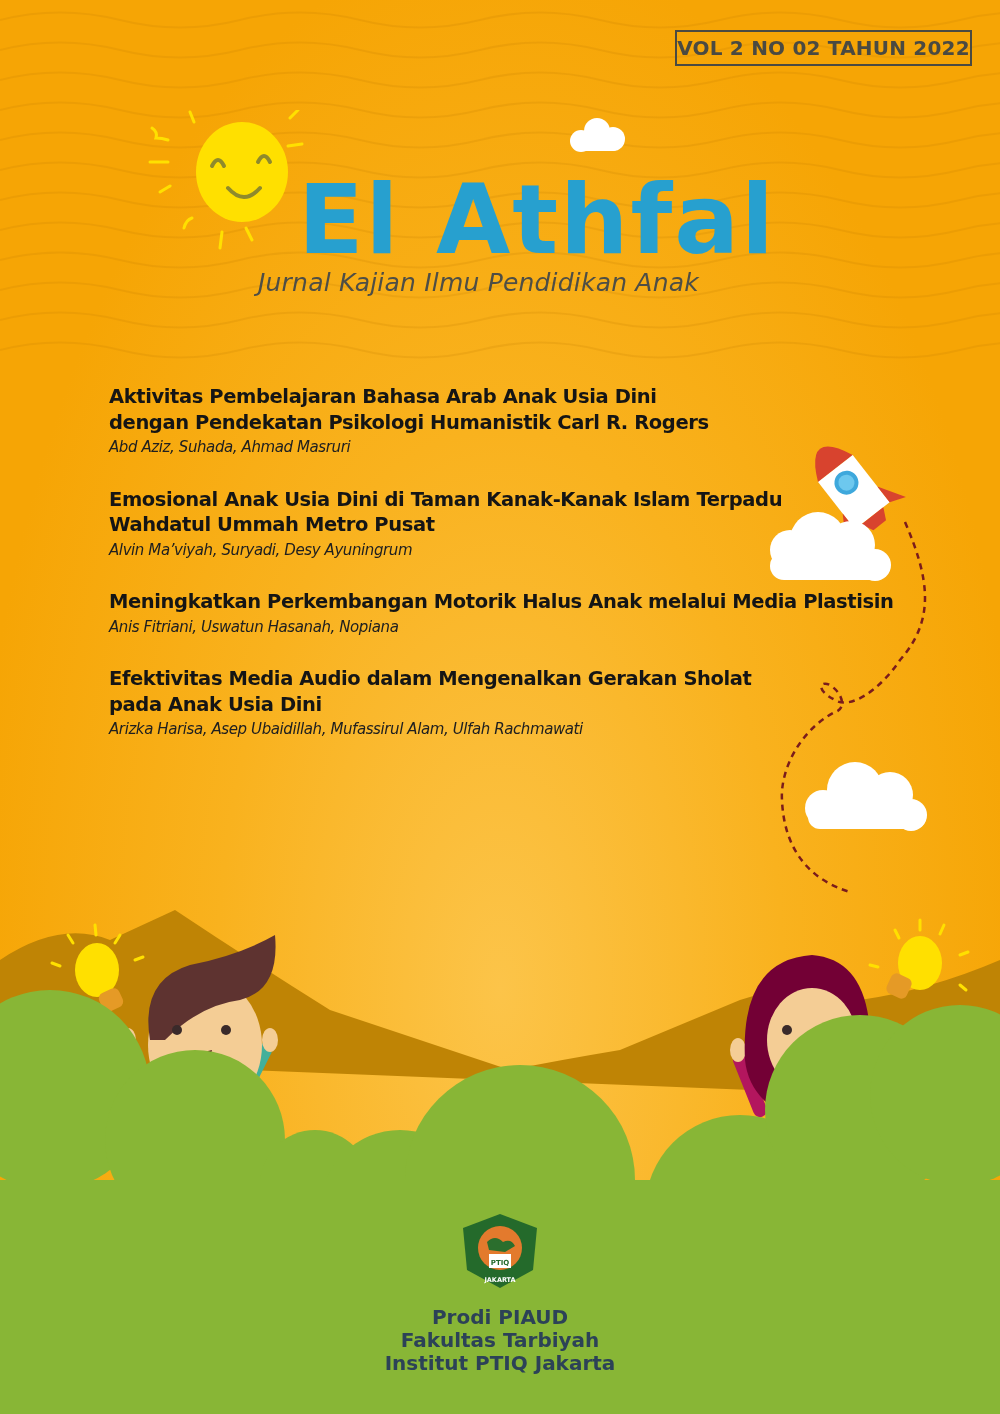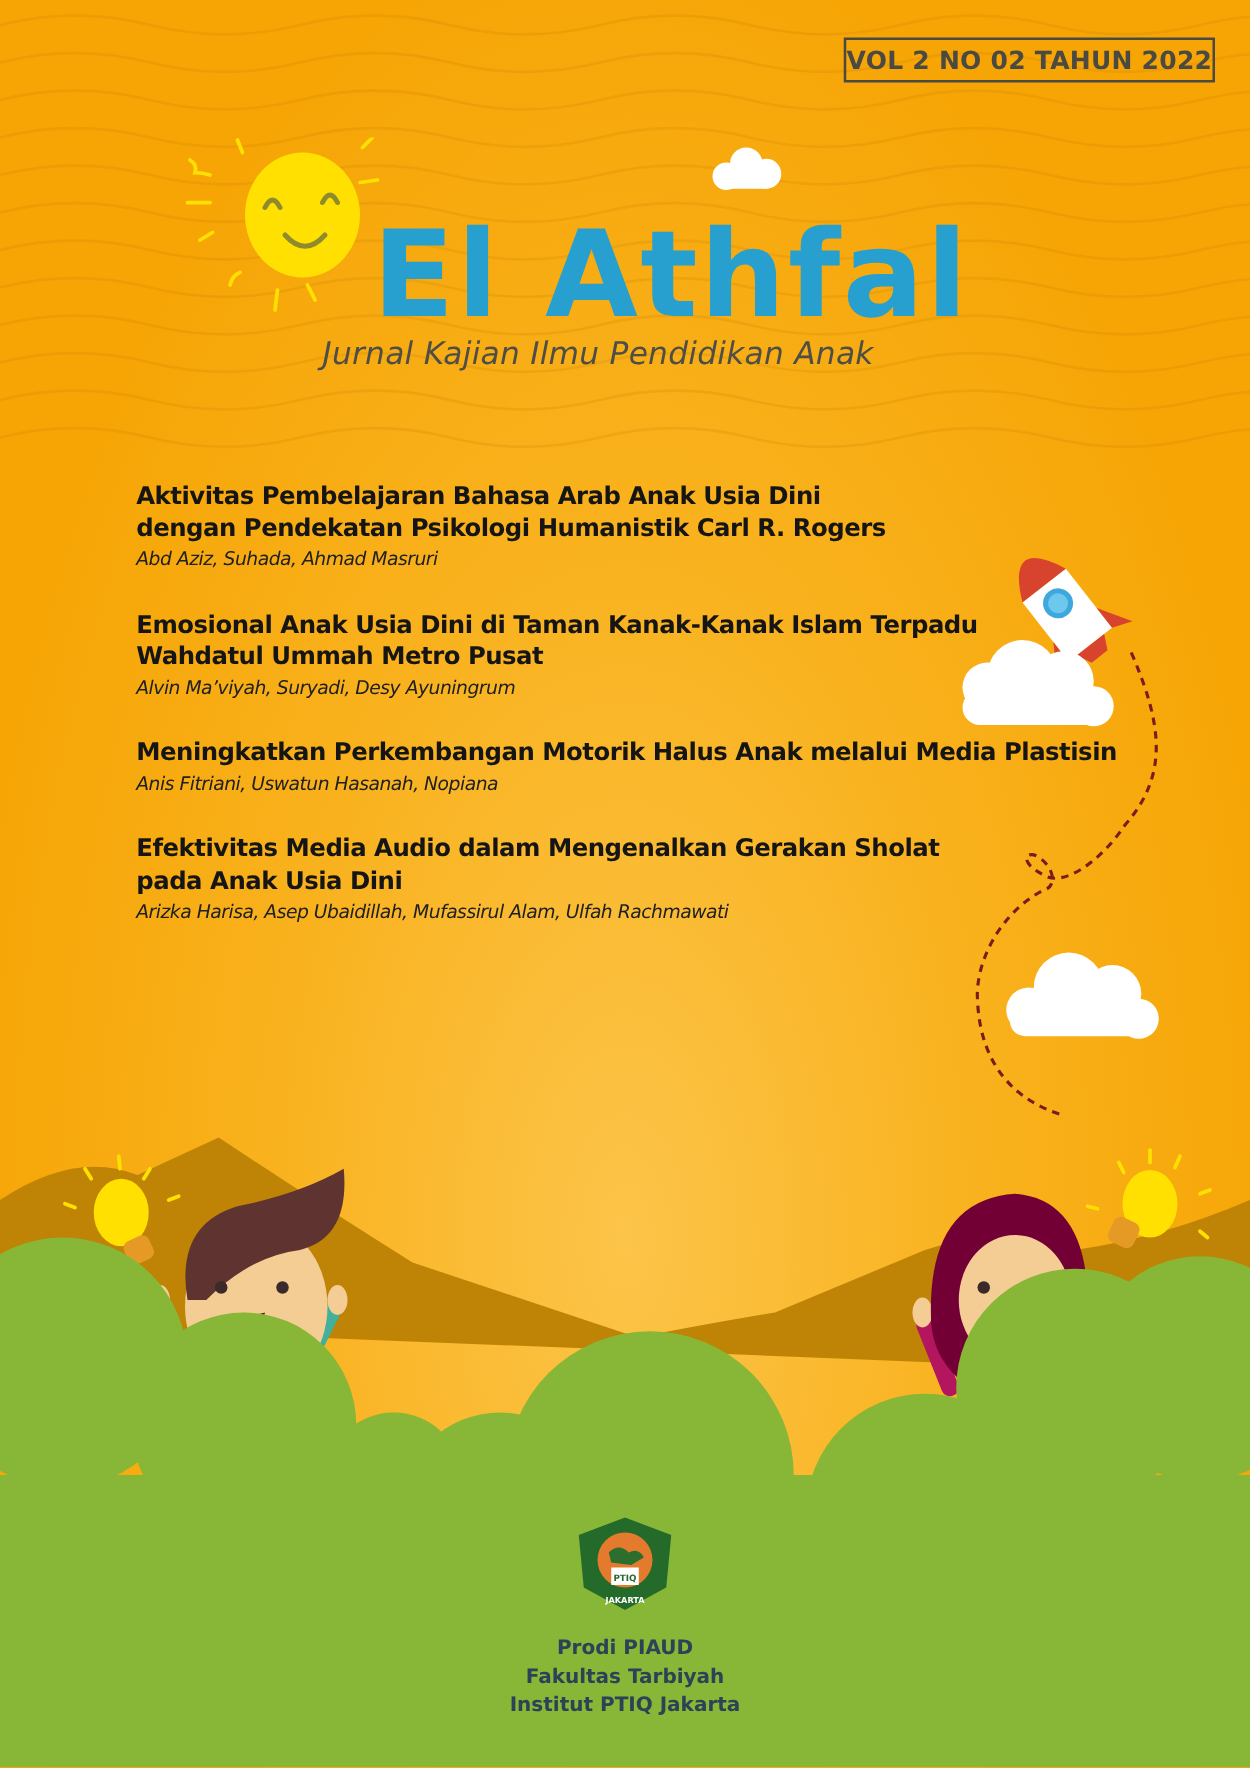--- a/index.html
+++ b/index.html
@@ -20,21 +20,21 @@
   .subtitle { position:absolute; left:258px; top:268px; font-style:italic; font-size:25px;
               color:#4e4e46; font-family:"DejaVu Sans", sans-serif; font-weight:normal; letter-spacing:0.2px; }
   .articles { position:absolute; left:109px; top:384px; width:800px; }
   .article { margin-bottom:26px; }
   .article .t { font-family:"DejaVu Sans", sans-serif; font-weight:bold; font-size:19.5px;
                 color:#151515; line-height:25.5px; letter-spacing:-0.4px; }
   .article .a { font-family:"DejaVu Sans", sans-serif; font-style:italic; font-size:15px;
                 color:#202020; line-height:25.5px; letter-spacing:-0.4px; }
   .deco { position:absolute; left:0; top:0; width:1000px; height:1414px; pointer-events:none; }
   .footer { position:absolute; left:0; top:1306px; width:1000px; text-align:center;
-            color:#2c4257; font-weight:bold; font-size:16px; line-height:23px;
+            color:#2c4257; font-weight:bold; font-size:20px; line-height:23px;
             font-family:"DejaVu Sans", sans-serif; }
   .logo { position:absolute; left:459px; top:1212px; width:82px; height:78px; }
 </style>
 </head>
 <body>
 
 <div class="page">
 
   <svg class="waves" viewBox="0 0 1000 420">
     <g fill="none" stroke="#c07a00" stroke-width="2">

